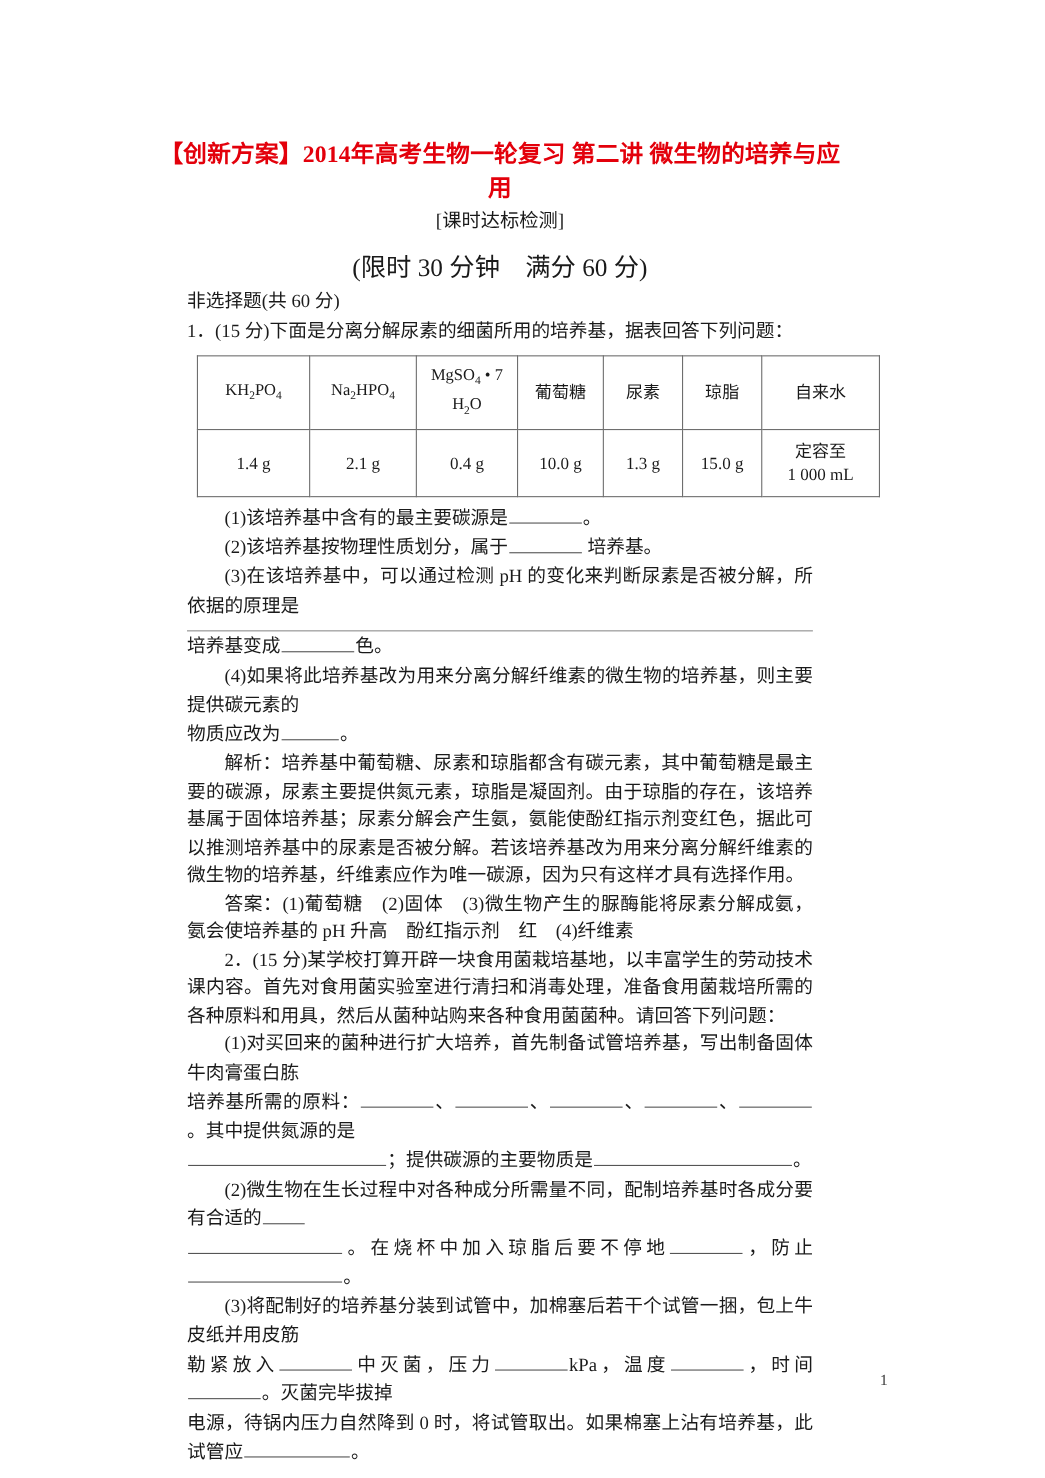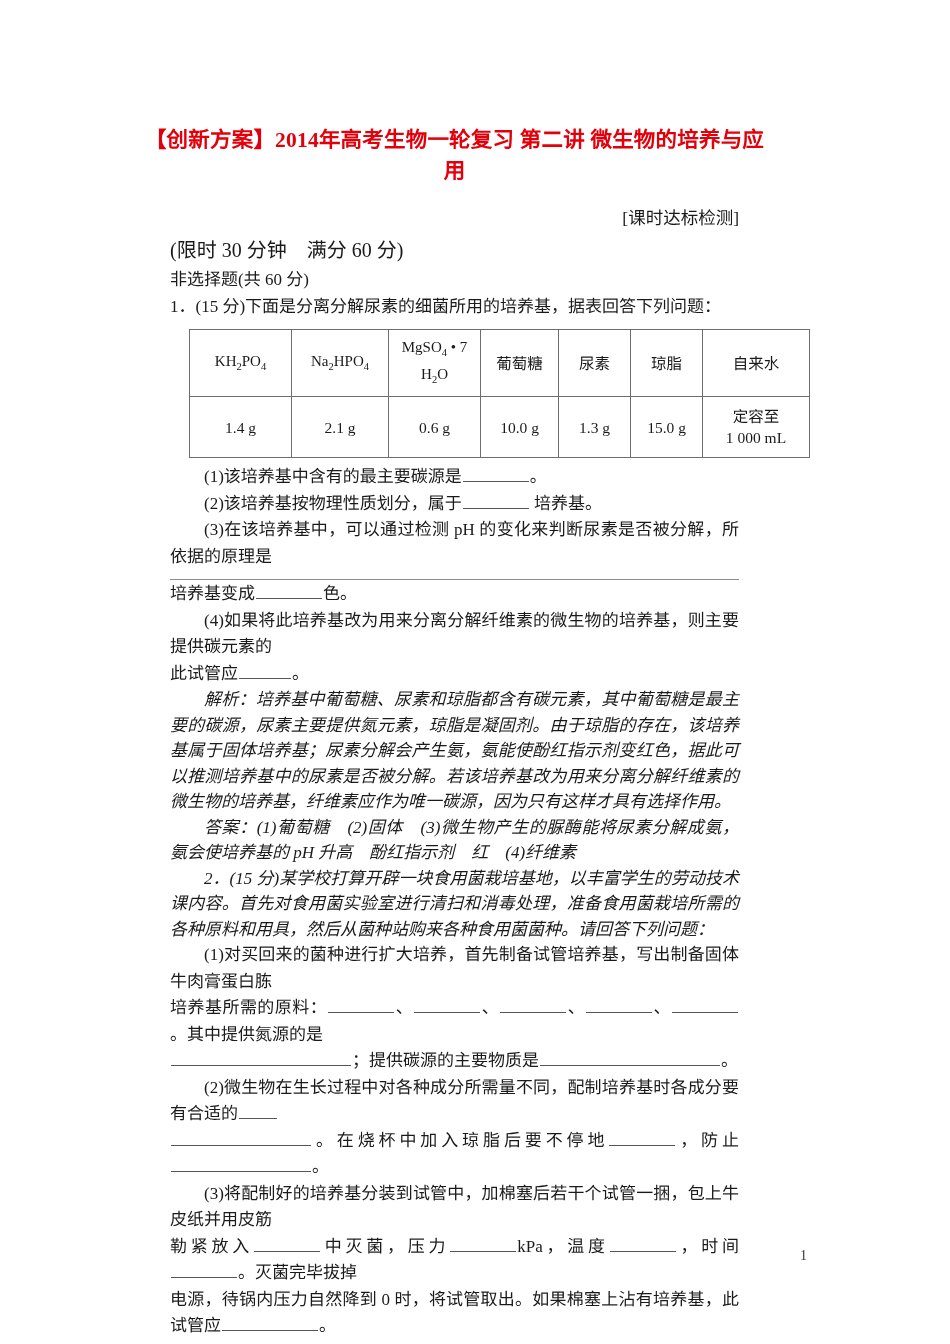--- a/index.html
+++ b/index.html
@@ -28,45 +28,45 @@
     color: #e3000b;
     font-weight: bold;
     font-size: 21.5px;
     line-height: 31px;
     letter-spacing: 0.2px;
     margin: 0 -35px 0 -35px;
   }
   .doc-title .t-line { display: block; }
 
   .subtitle {
-    text-align: right;
+    text-align: center;
     font-size: 17.5px;
     line-height: 27px;
-    margin-top: 18px;
+    margin-top: 0;
     color: #1a1a1a;
   }
   .timing {
-    text-align: left;
-    font-size: 20px;
+    text-align: center;
+    font-size: 23px;
     line-height: 28px;
-    margin-top: 4px;
+    margin-top: 16px;
     color: #1a1a1a;
   }
 
   
   .para {
     font-size: 17px;
     line-height: 26.5px;
     margin: 0;
     text-align: justify;
     text-justify: inter-ideograph;
     color: #1a1a1a;
   }
   .para.indent { text-indent: 2em; }
-  .tight { line-height: 25.5px; font-style: italic; }
+  .tight { line-height: 25.5px; }
   .sec-gap { margin-top: 3px; }
 
   
   .blank {
     display: inline-block;
     border-bottom: 1px solid #555;
     vertical-align: baseline;
     height: 15px;
     margin: 0 1px;
   }
@@ -81,21 +81,21 @@
     border-bottom: 1px solid #8d8d8d;
     height: 0;
     margin: 9px 0 1px 0;
   }
 
   
   .tbl-wrap { margin: 9px 0 6px 0; }
   table.comp {
     border-collapse: collapse;
     width: 620px;
-    margin-left: 19px;
+    margin-left: 9px;
     table-layout: fixed;
   }
   table.comp td {
     border: 1px solid #6e6e6e;
     text-align: center;
     vertical-align: middle;
     font-size: 15.5px;
     line-height: 21px;
     padding: 6px 2px;
     color: #1a1a1a;
@@ -147,21 +147,21 @@
           <td><span class="formula">Na<sub>2</sub>HPO<sub>4</sub></span></td>
           <td><span class="formula">MgSO<sub>4</sub> • 7<br>H<sub>2</sub>O</span></td>
           <td>葡萄糖</td>
           <td>尿素</td>
           <td>琼脂</td>
           <td>自来水</td>
         </tr>
         <tr class="vals">
           <td>1.4 g</td>
           <td>2.1 g</td>
-          <td>0.6 g</td>
+          <td>0.4 g</td>
           <td>10.0 g</td>
           <td>1.3 g</td>
           <td>15.0 g</td>
           <td>
             <span>定容至</span><br>
             <span>1 000 mL</span>
           </td>
         </tr>
       </tbody>
     </table>
@@ -169,21 +169,21 @@
 
   <p class="para indent"><span>(1)该培养基中含有的最主要碳源是</span><span class="blank b-md"></span><span>。</span></p>
 
   <p class="para indent"><span>(2)该培养基按物理性质划分，属于</span><span class="blank b-md"></span>&nbsp;<span>培养基。</span></p>
 
   <p class="para indent"><span>(3)在该培养基中，可以通过检测 pH 的变化来判断尿素是否被分解，所依据的原理是</span></p>
   <span class="rule-full"></span>
   <p class="para"><span>培养基变成</span><span class="blank b-md"></span><span>色。</span></p>
 
   <p class="para indent"><span>(4)如果将此培养基改为用来分离分解纤维素的微生物的培养基，则主要提供碳元素的</span></p>
-  <p class="para"><span>此试管应</span><span class="blank b-sm"></span><span>。</span></p>
+  <p class="para"><span>物质应改为</span><span class="blank b-sm"></span><span>。</span></p>
 
   <p class="para indent tight">解析：培养基中葡萄糖、尿素和琼脂都含有碳元素，其中葡萄糖是最主要的碳源，尿素主要提供氮元素，琼脂是凝固剂。由于琼脂的存在，该培养基属于固体培养基；尿素分解会产生氨，氨能使酚红指示剂变红色，据此可以推测培养基中的尿素是否被分解。若该培养基改为用来分离分解纤维素的微生物的培养基，纤维素应作为唯一碳源，因为只有这样才具有选择作用。</p>
 
   <p class="para indent tight">答案：(1)葡萄糖　(2)固体　(3)微生物产生的脲酶能将尿素分解成氨，氨会使培养基的 pH 升高　酚红指示剂　红　(4)纤维素</p>
 
   <p class="para indent tight">2．(15 分)某学校打算开辟一块食用菌栽培基地，以丰富学生的劳动技术课内容。首先对食用菌实验室进行清扫和消毒处理，准备食用菌栽培所需的各种原料和用具，然后从菌种站购来各种食用菌菌种。请回答下列问题：</p>
 
   <p class="para indent"><span>(1)对买回来的菌种进行扩大培养，首先制备试管培养基，写出制备固体牛肉膏蛋白胨</span></p>
   <p class="para"><span>培养基所需的原料：</span><span class="blank b-md"></span><span>、</span><span class="blank b-md"></span><span>、</span><span class="blank b-md"></span><span>、</span><span class="blank b-md"></span><span>、</span><span class="blank b-md"></span><span>。其中提供氮源的是</span></p>
   <p class="para"><span class="blank b-xxl"></span><span>；提供碳源的主要物质是</span><span class="blank b-xxl"></span><span>。</span></p>

